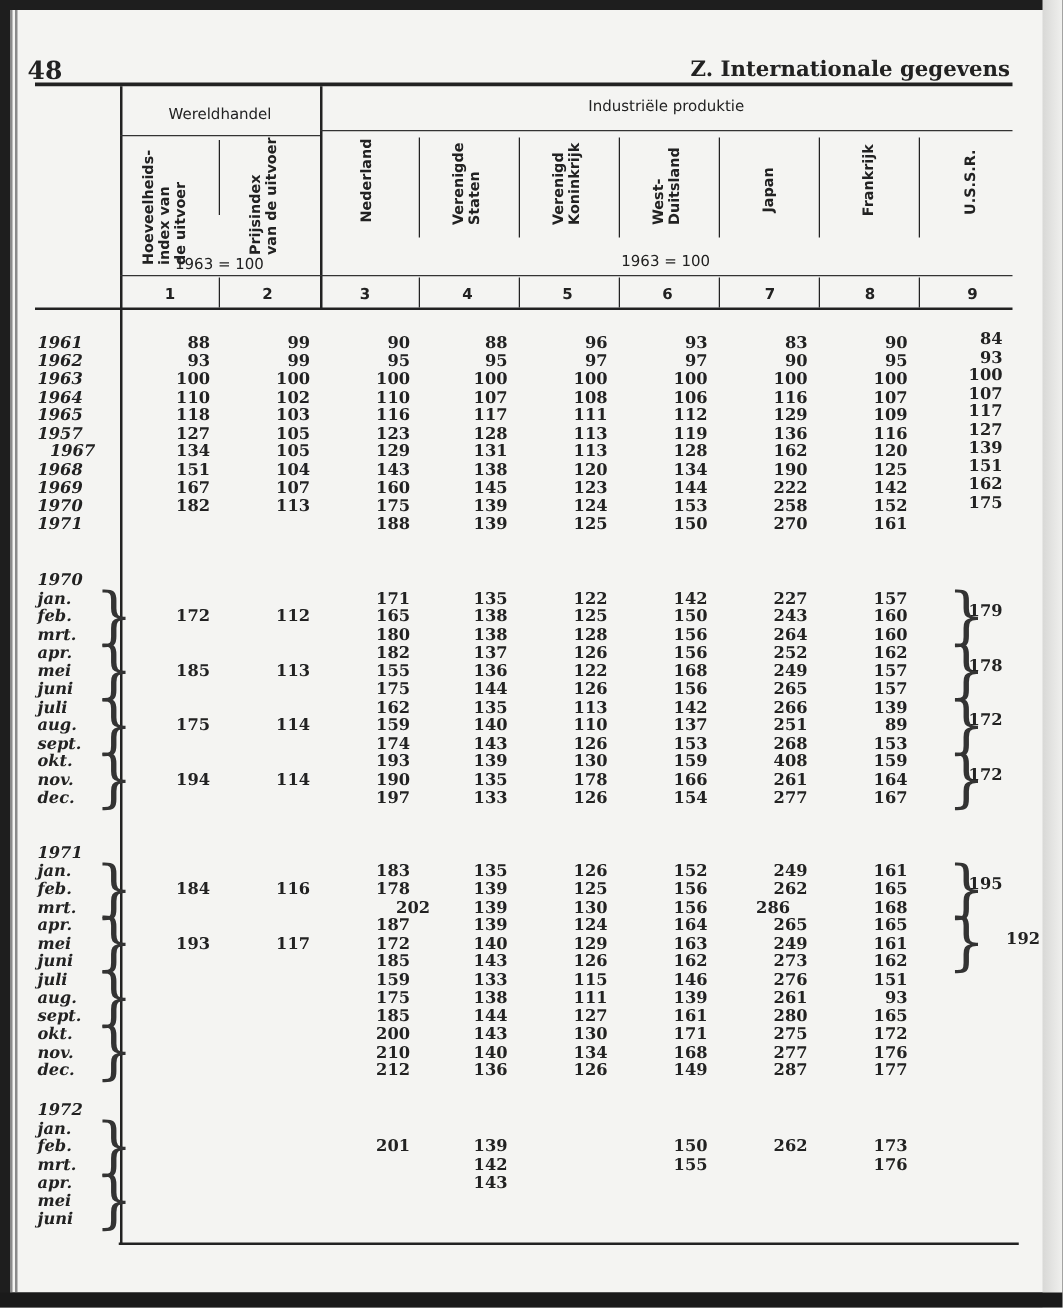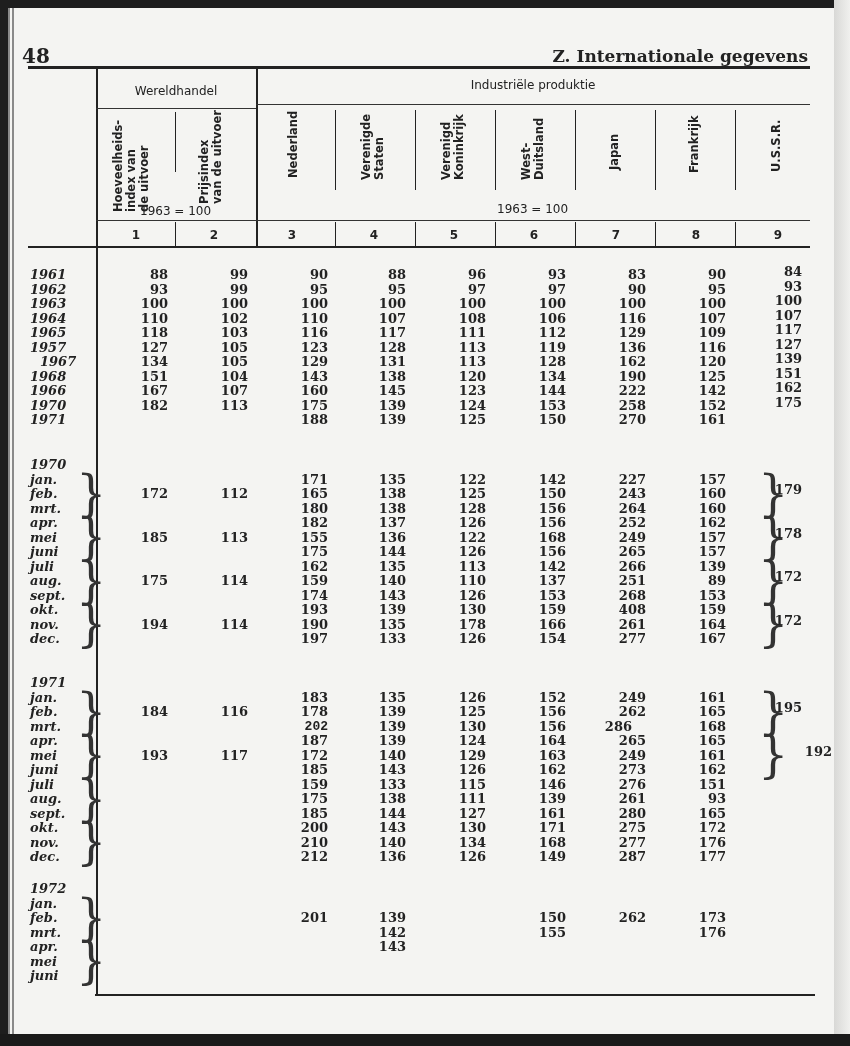--- a/index.html
+++ b/index.html
@@ -207,21 +207,21 @@
     <div class="label" style="top: 369.5px;">1968</div>
     <div class="num" style="left: 128px; top: 369.5px;">151</div>
     <div class="num" style="left: 208px; top: 369.5px;">104</div>
     <div class="num" style="left: 288px; top: 369.5px;">143</div>
     <div class="num" style="left: 366px; top: 369.5px;">138</div>
     <div class="num" style="left: 446px; top: 369.5px;">120</div>
     <div class="num" style="left: 526px; top: 369.5px;">134</div>
     <div class="num" style="left: 606px; top: 369.5px;">190</div>
     <div class="num" style="left: 686px; top: 369.5px;">125</div>
     <div class="num" style="left: 762px; top: 366.5px;">151</div>
-    <div class="label" style="top: 384px;">1966</div>
+    <div class="label" style="top: 384px;">1969</div>
     <div class="num" style="left: 128px; top: 384px;">167</div>
     <div class="num" style="left: 208px; top: 384px;">107</div>
     <div class="num" style="left: 288px; top: 384px;">160</div>
     <div class="num" style="left: 366px; top: 384px;">145</div>
     <div class="num" style="left: 446px; top: 384px;">123</div>
     <div class="num" style="left: 526px; top: 384px;">144</div>
     <div class="num" style="left: 606px; top: 384px;">222</div>
     <div class="num" style="left: 686px; top: 384px;">142</div>
     <div class="num" style="left: 762px; top: 381px;">162</div>
     <div class="label" style="top: 398.5px;">1970</div>
@@ -355,21 +355,21 @@
     <div class="num" style="left: 606px; top: 690.5px;">249</div>
     <div class="num" style="left: 686px; top: 690.5px;">161</div>
     <div class="label" style="top: 705px;">feb.</div>
     <div class="num" style="left: 288px; top: 705px;">178</div>
     <div class="num" style="left: 366px; top: 705px;">139</div>
     <div class="num" style="left: 446px; top: 705px;">125</div>
     <div class="num" style="left: 526px; top: 705px;">156</div>
     <div class="num" style="left: 606px; top: 705px;">262</div>
     <div class="num" style="left: 686px; top: 705px;">165</div>
     <div class="label" style="top: 719.5px;">mrt.</div>
-    <div class="num" style="left: 288px; top: 719.5px; font-family: Liberation Mono, monospace;">202</div>
+    <div class="num" style="left: 304px; top: 719.5px;">202</div>
     <div class="num" style="left: 366px; top: 719.5px;">139</div>
     <div class="num" style="left: 446px; top: 719.5px;">130</div>
     <div class="num" style="left: 526px; top: 719.5px;">156</div>
     <div class="num" style="left: 592px; top: 719.5px;">286</div>
     <div class="num" style="left: 686px; top: 719.5px;">168</div>
     <div class="label" style="top: 734px;">apr.</div>
     <div class="num" style="left: 288px; top: 734px;">187</div>
     <div class="num" style="left: 366px; top: 734px;">139</div>
     <div class="num" style="left: 446px; top: 734px;">124</div>
     <div class="num" style="left: 526px; top: 734px;">164</div>

